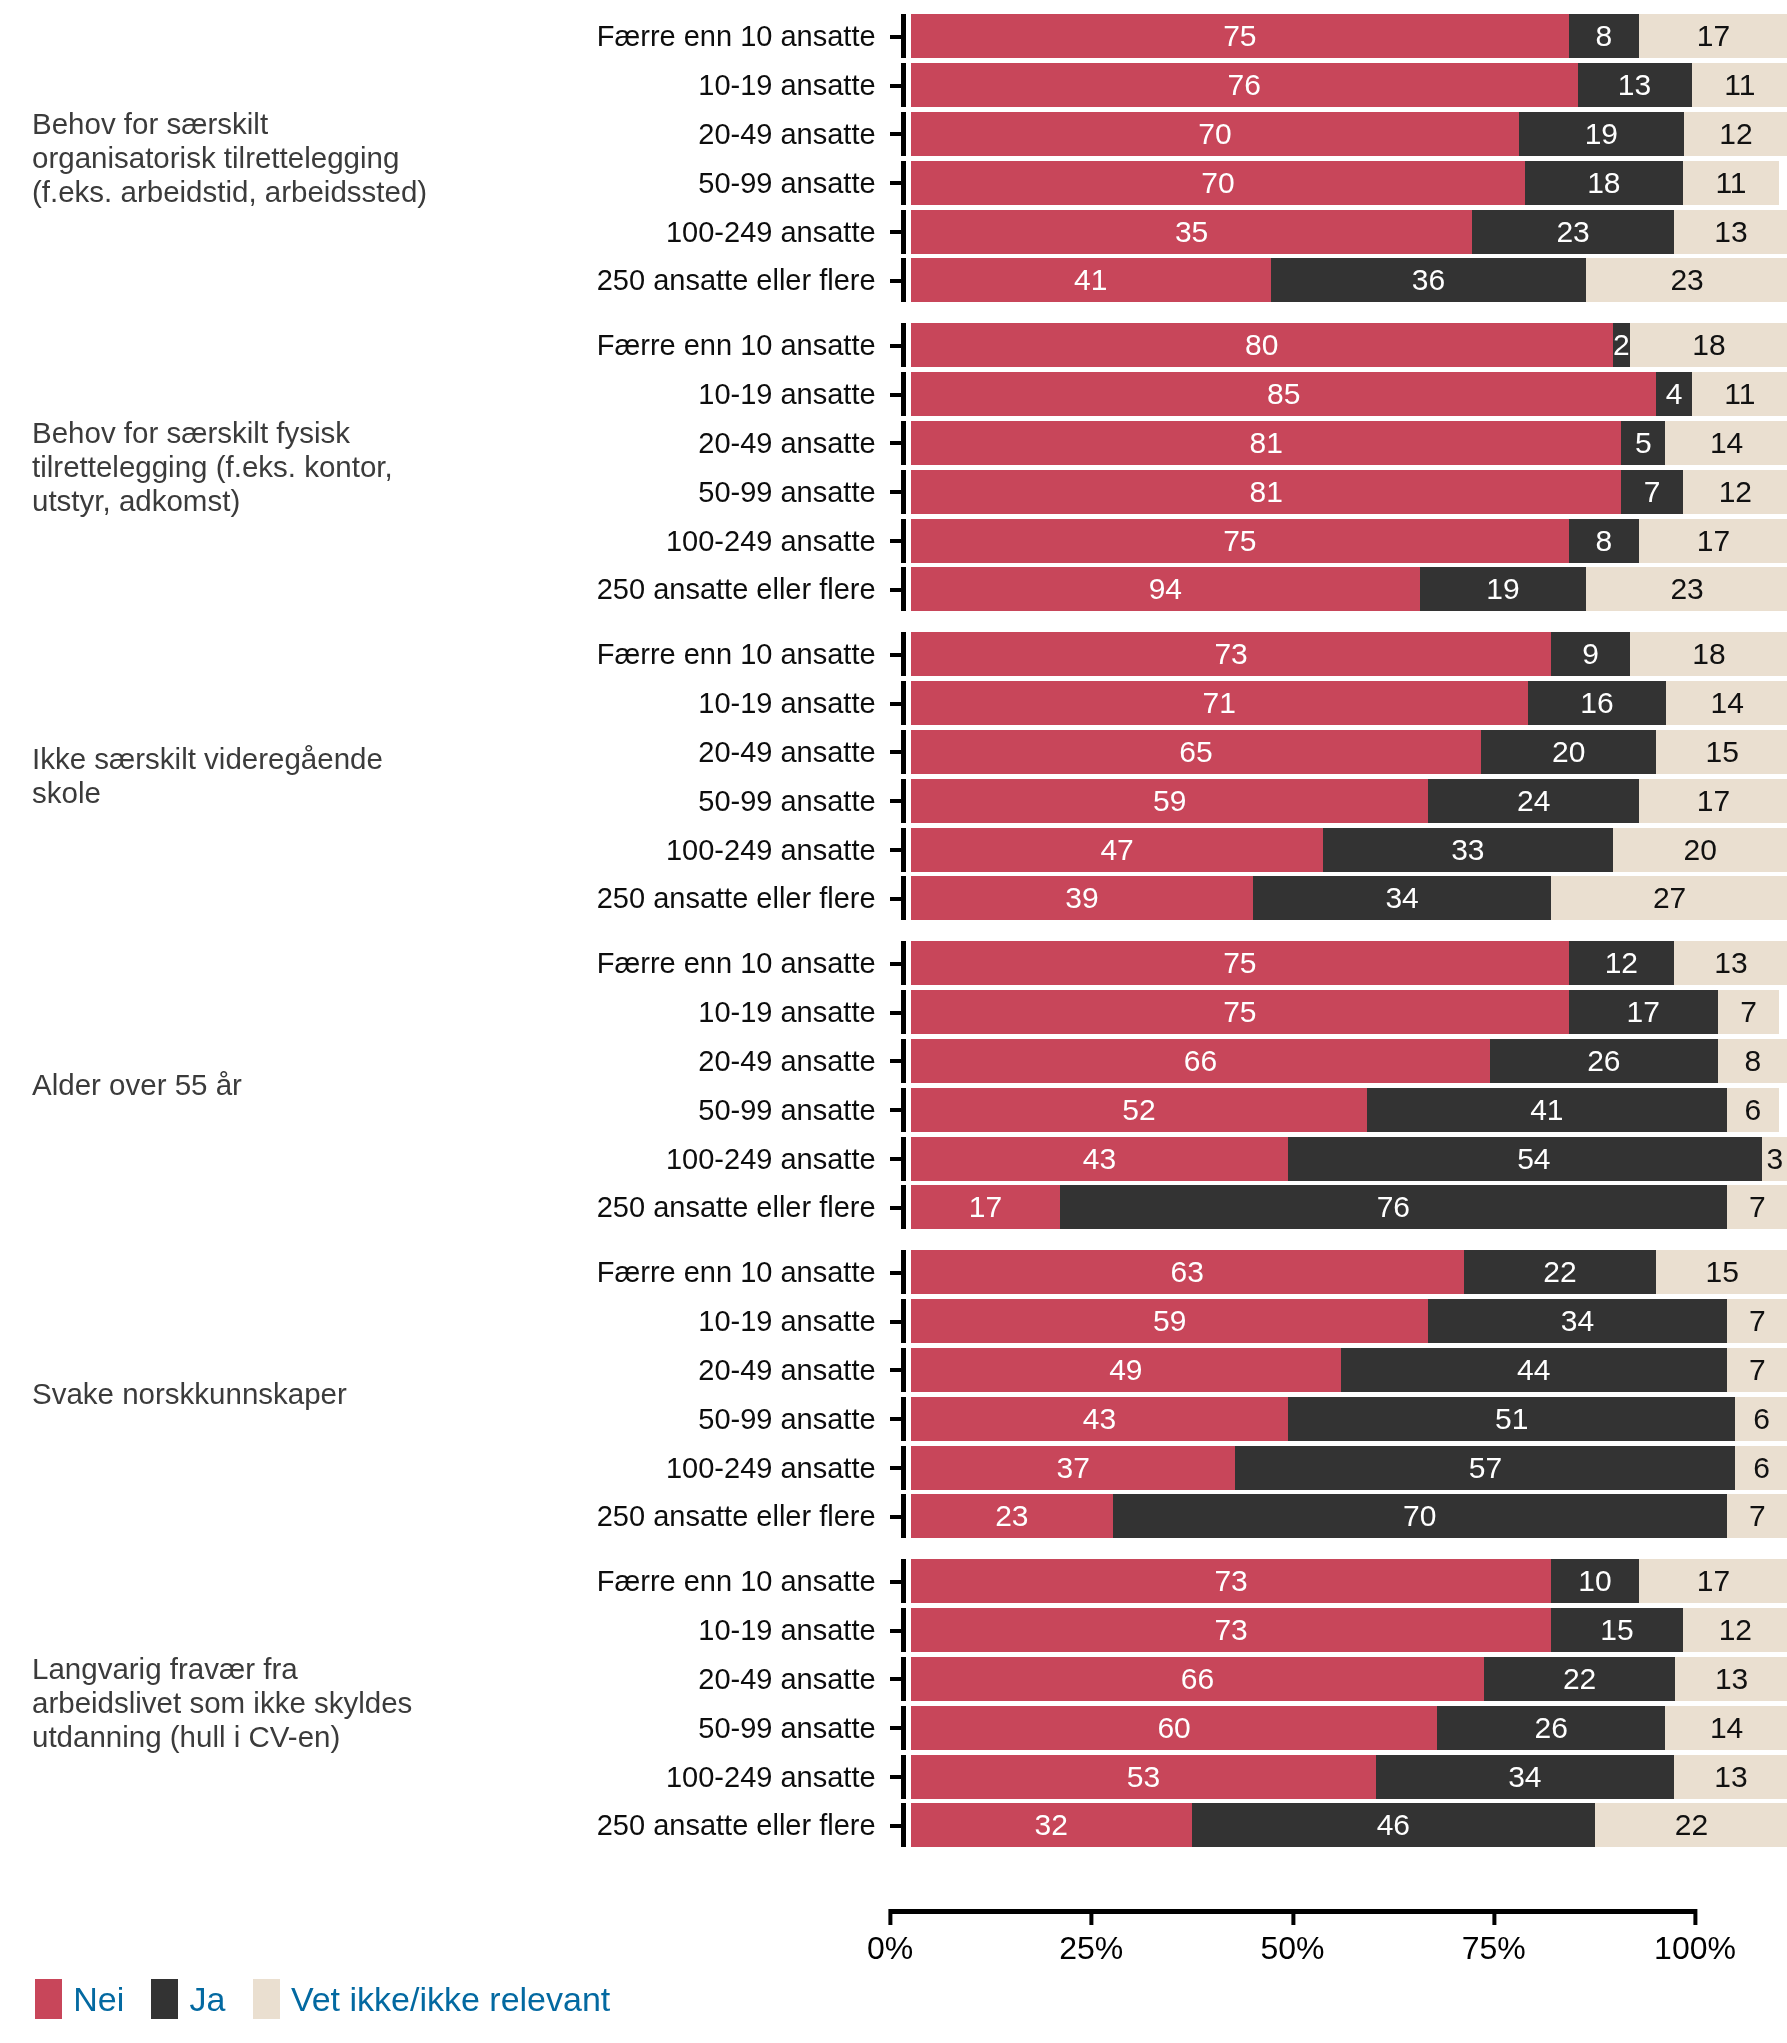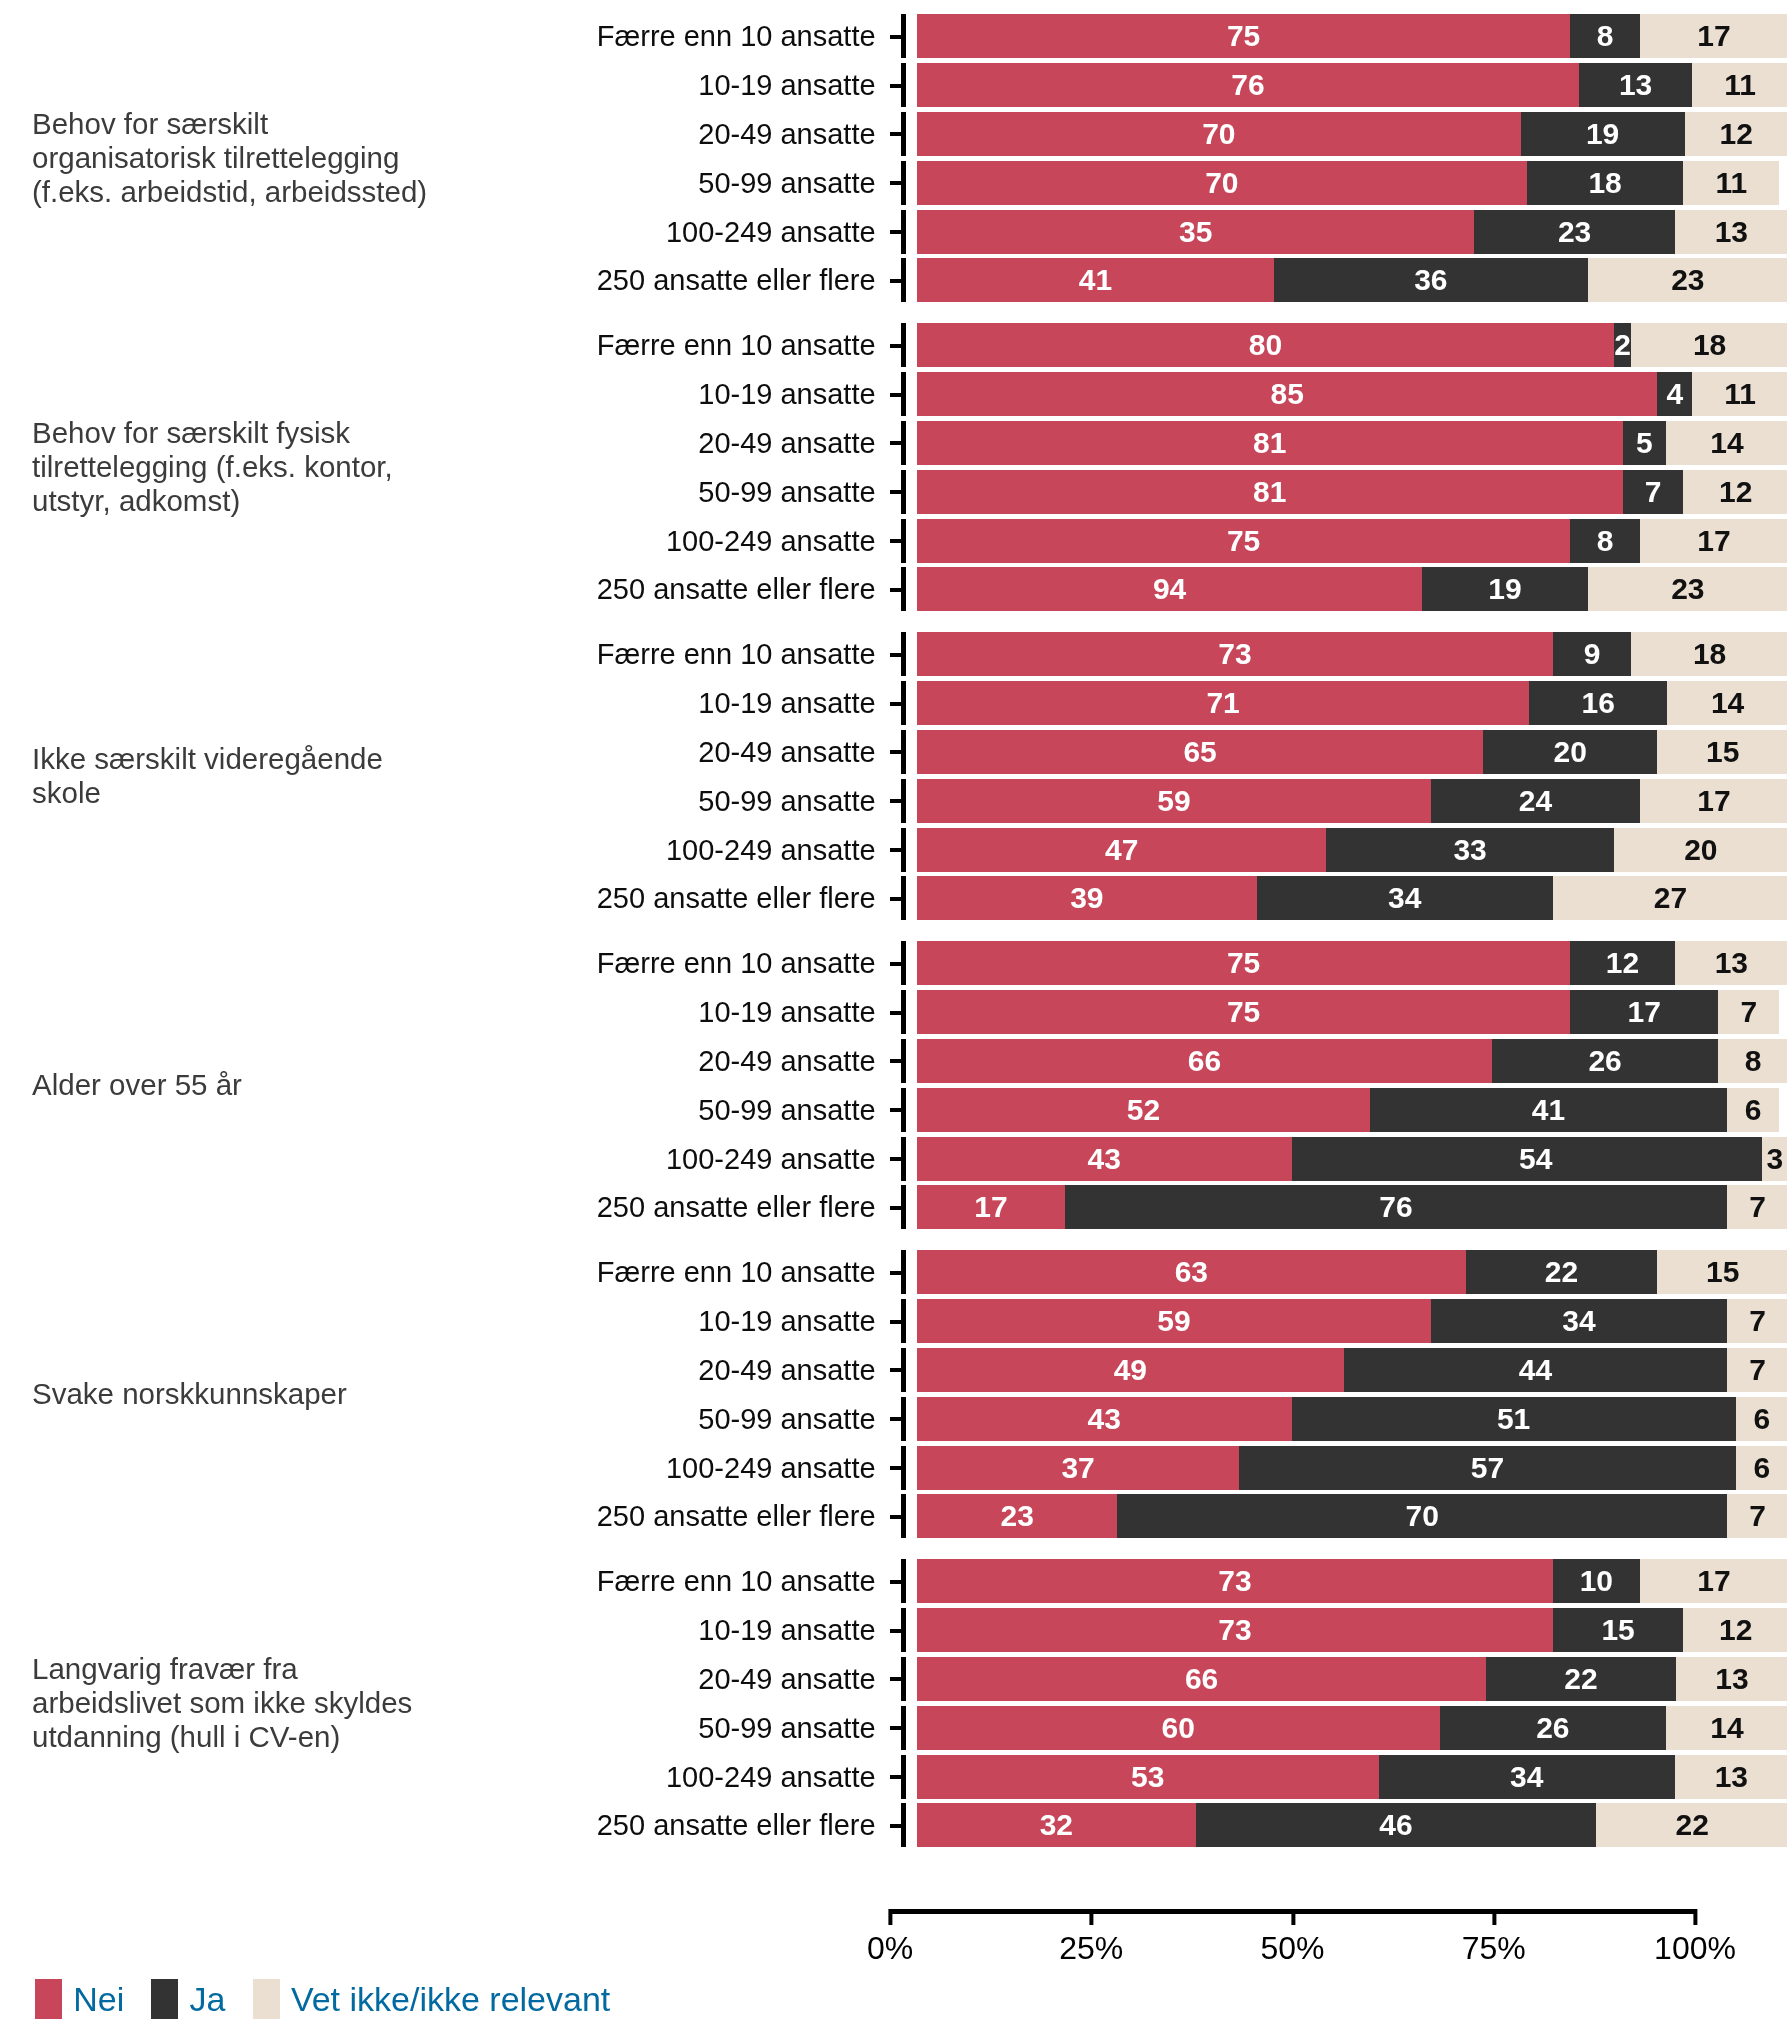--- a/index.html
+++ b/index.html
@@ -83,22 +83,21 @@
     background:#000;
   }
   .axis-line{
     flex:0 0 4.8px;
     background:#000;
   }
   .bar-track{
     flex:1 1 auto;
     display:flex;
     position:relative;
-    margin-left:11px;
-    font-weight:bold;
+    margin-left:5px;
   }
   .seg{
     display:flex;
     align-items:center;
     justify-content:center;
     font-size:30px;
     line-height:1;
     box-sizing:border-box;
     overflow:visible;
     white-space:nowrap;

